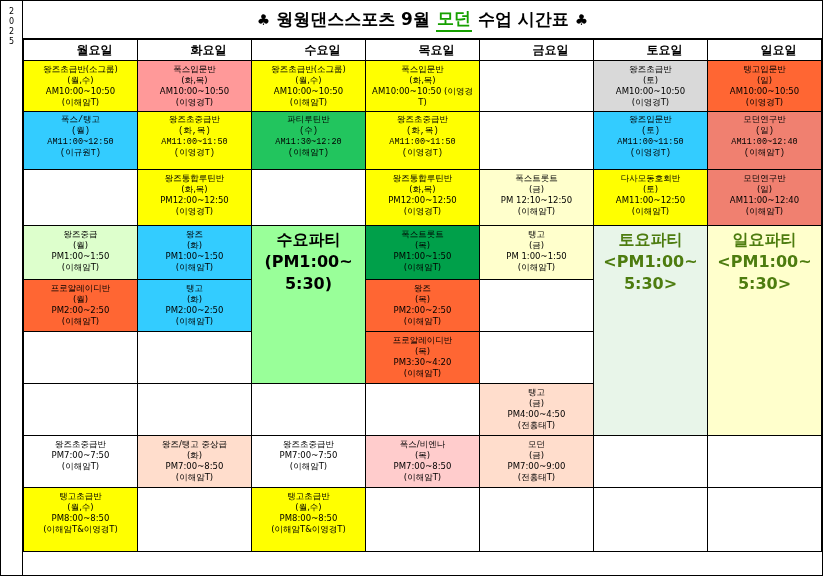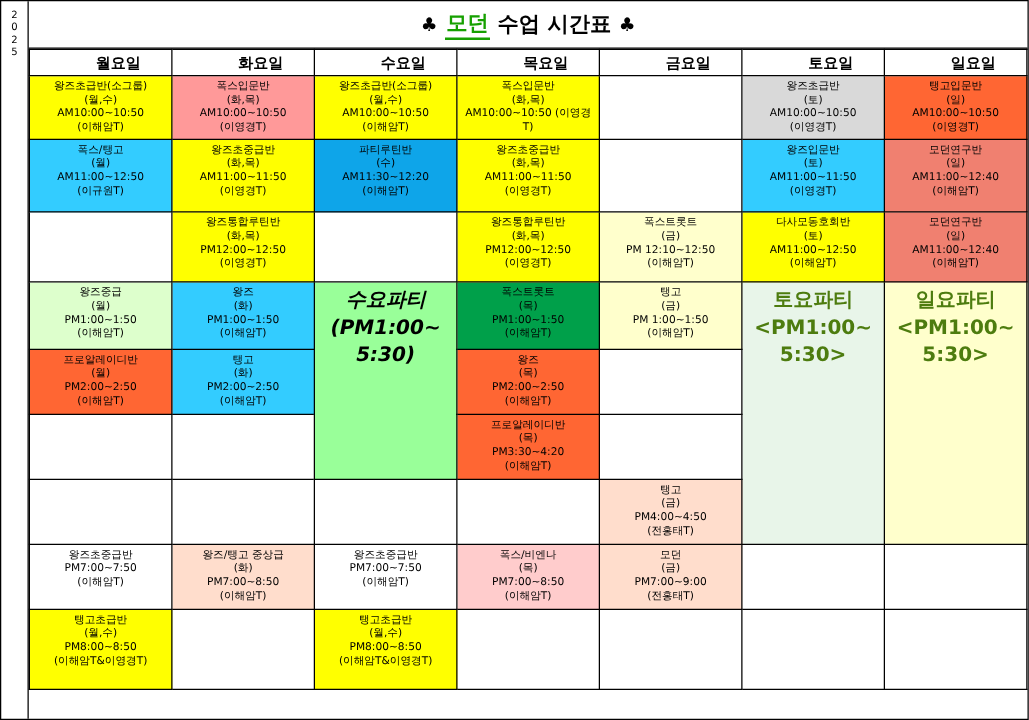--- a/index.html
+++ b/index.html
@@ -83,20 +83,21 @@
     <span>2</span>
     <span>0</span>
     <span>2</span>
     <span>5</span>
   </div>
 
   <div class="main">
 
     <div class="title">
       <span class="club">♣</span>
+      <span>웡웡댄스스포츠  9월</span>
       <span class="hl">모던</span>
       <span>수업 시간표</span>
       <span class="club">♣</span>
     </div>
 
     <table>
       <thead>
         <tr>
           <th class="dayhdr">월요일</th>
           <th class="dayhdr">화요일</th>
@@ -153,38 +154,38 @@
             </td>
             <td style="background: rgb(255, 102, 51);">
               <div class="cell">
                 <div>탱고입문반</div>
                 <div>(일)</div>
                 <div>AM10:00~10:50</div>
                 <div>(이영경T)</div>
               </div>
             </td>
           </tr>
-          <tr style="height: 58px;">
+          <tr style="height: 58px; font-family: Liberation Mono, monospace;">
             <td style="background: rgb(51, 204, 255);">
               <div class="cell">
                 <div>폭스/탱고</div>
                 <div>(월)</div>
                 <div>AM11:00~12:50</div>
                 <div>(이규원T)</div>
               </div>
             </td>
             <td style="background: rgb(255, 255, 0);">
               <div class="cell">
                 <div>왕즈초중급반</div>
                 <div>(화,목)</div>
                 <div>AM11:00~11:50</div>
                 <div>(이영경T)</div>
               </div>
             </td>
-            <td style="background: #0ea5e9;">
+            <td style="background: #22c55e;">
               <div class="cell">
                 <div>파티루틴반</div>
                 <div>(수)</div>
                 <div>AM11:30~12:20</div>
                 <div>(이해암T)</div>
               </div>
             </td>
             <td style="background: rgb(255, 255, 0);">
               <div class="cell">
                 <div>왕즈초중급반</div>
@@ -271,21 +272,21 @@
               </div>
             </td>
             <td style="background: rgb(51, 204, 255);">
               <div class="cell">
                 <div>왕즈</div>
                 <div>(화)</div>
                 <div>PM1:00~1:50</div>
                 <div>(이해암T)</div>
               </div>
             </td>
-            <td rowspan="3" style="background: rgb(153, 255, 153); font-style: italic;">
+            <td rowspan="3" style="background: rgb(153, 255, 153);">
               <div class="cell big" style="height: 100%;">
                 <div>수요파티</div>
                 <div>(PM1:00~</div>
                 <div>5:30)</div>
               </div>
             </td>
             <td style="background: rgb(0, 160, 74);">
               <div class="cell">
                 <div>폭스트롯트</div>
                 <div>(목)</div>

